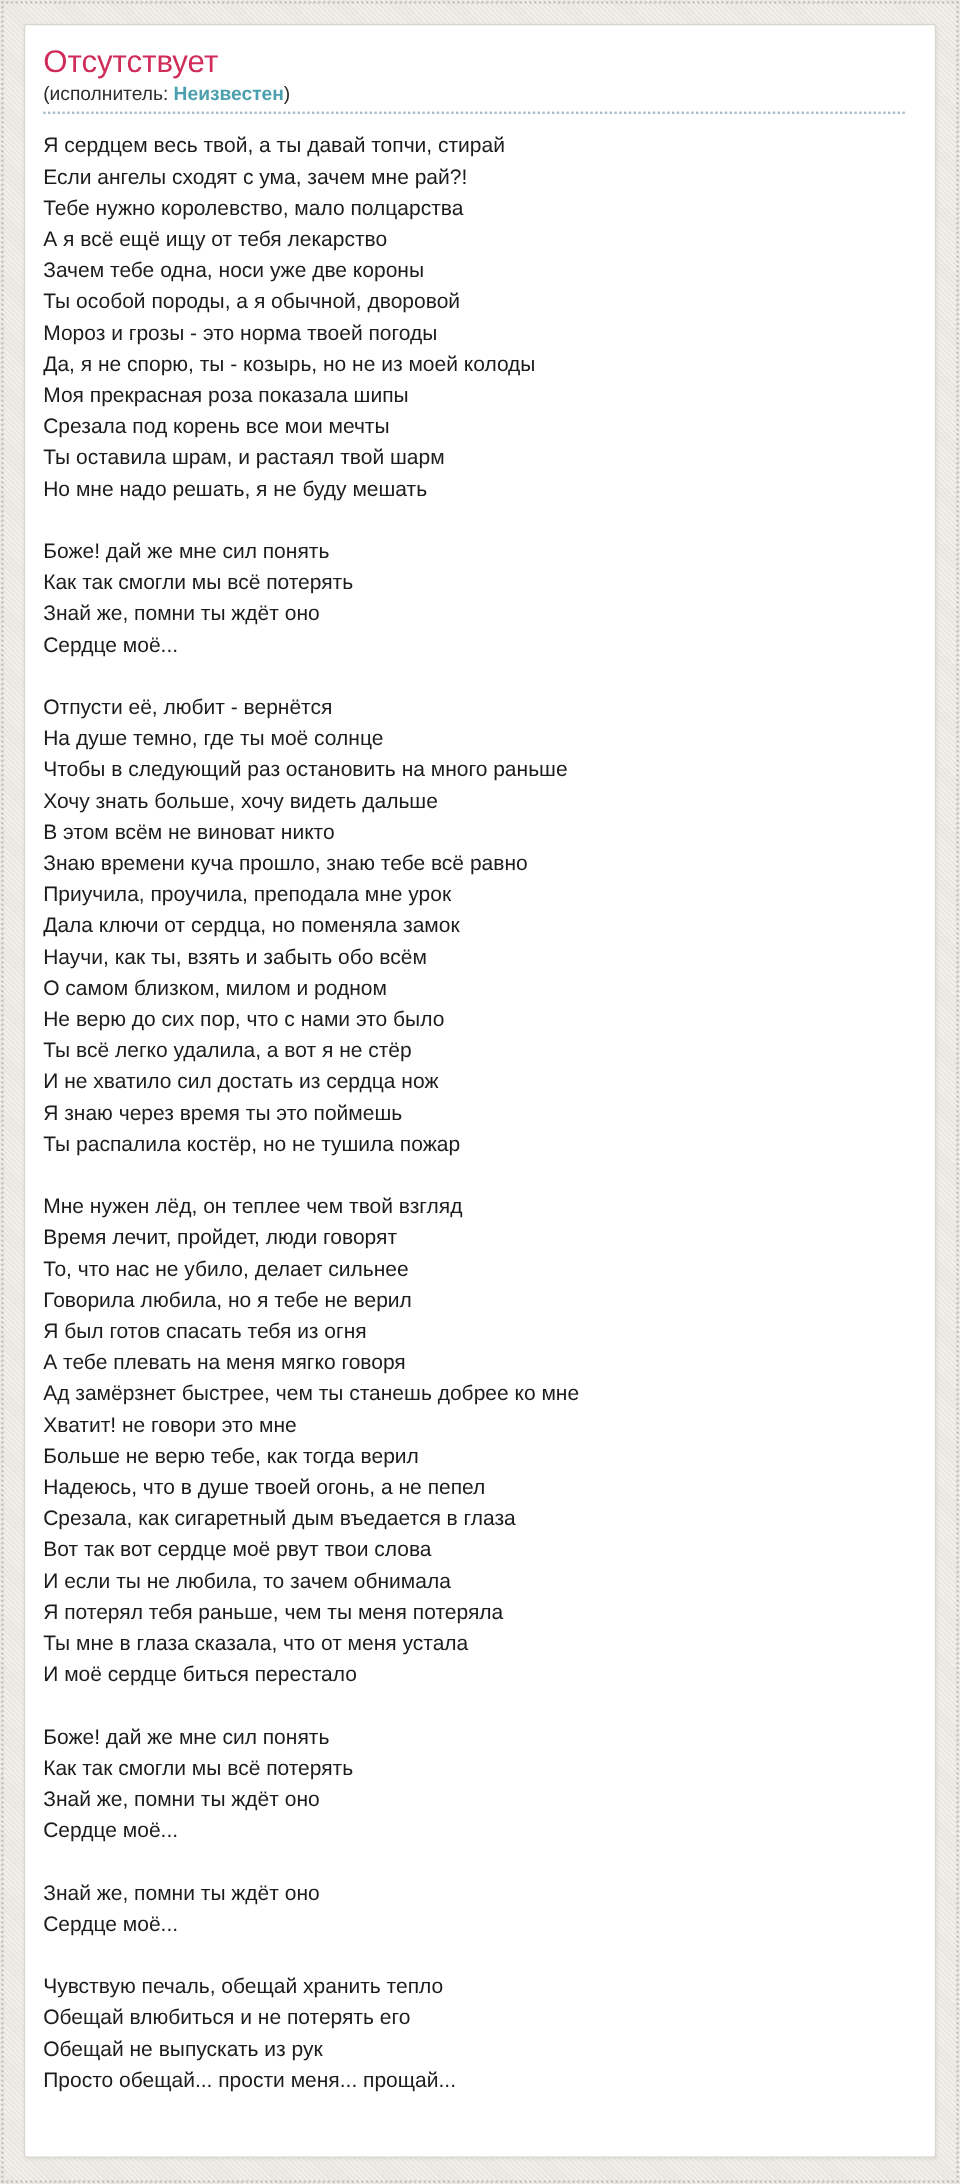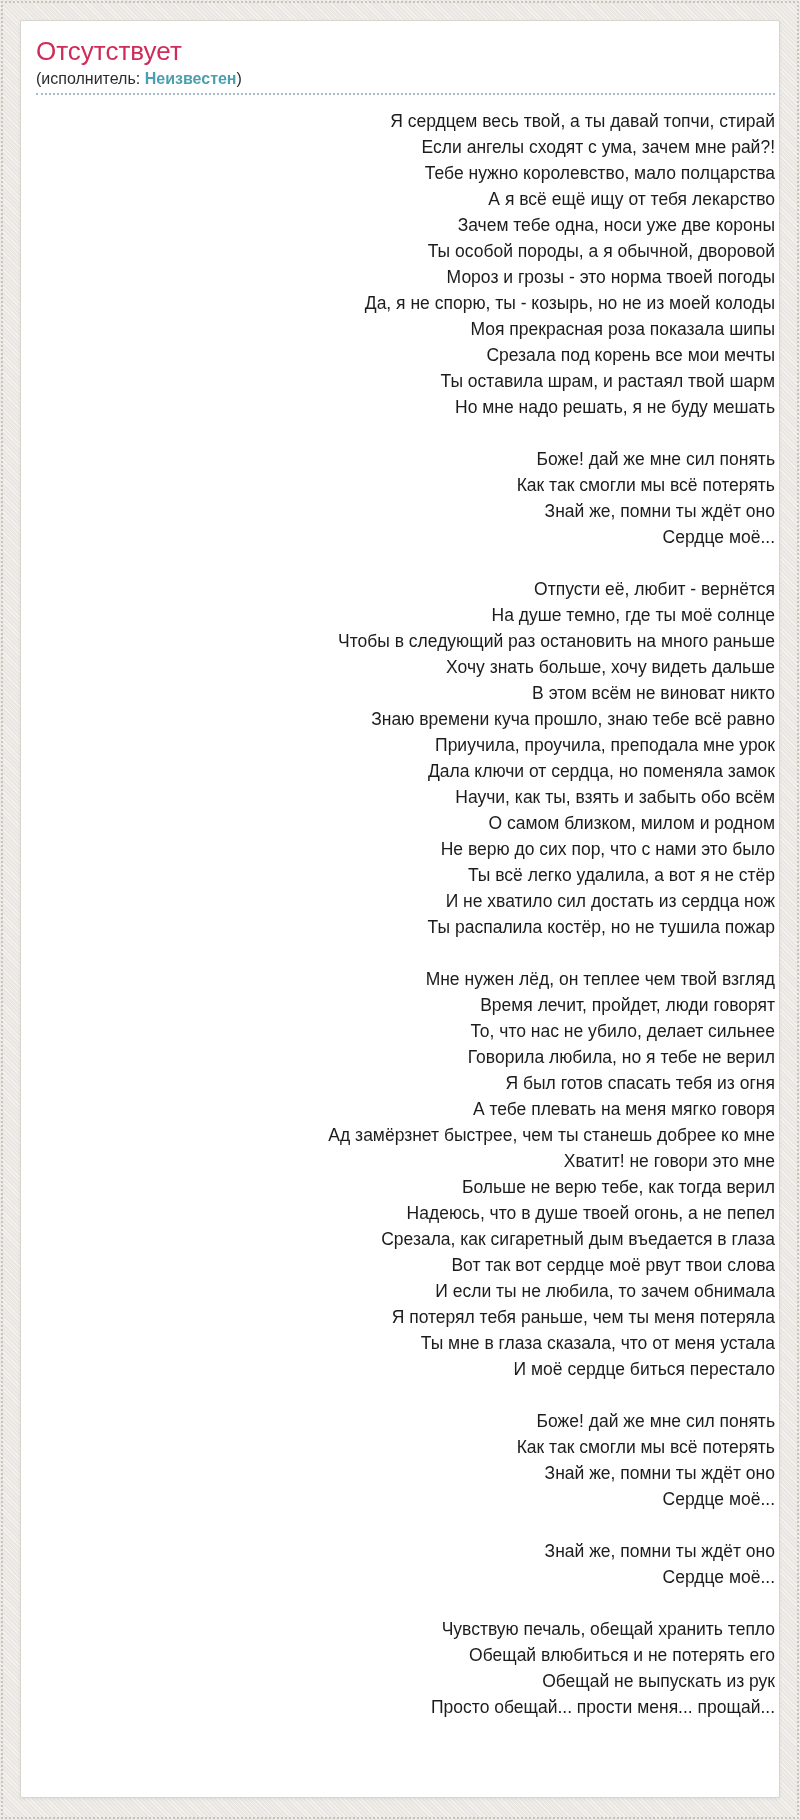--- a/index.html
+++ b/index.html
@@ -37,21 +37,21 @@
   .card {
     position: absolute;
     left: 20px;
     top: 20px;
     width: 760px;
     height: 1778px;
     background: var(--card-background);
     border: 1px solid #d9d5cf;
     border-radius: 2px;
     box-shadow: 0 1px 3px rgba(0,0,0,0.07);
-    padding: 15px 4px 0 15px;
+    padding: 15px 25px 0 15px;
   }
   h1.song-title {
     margin: 0 0 3px 0;
     font-size: 26px;
     line-height: 30px;
     font-weight: normal;
     color: var(--title);
     letter-spacing: 0;
   }
   .artist-line {
@@ -71,21 +71,21 @@
     border-bottom: 2px dotted var(--separator-dots);
   }
   .lyrics {
     margin-top: 13px;
     font-size: 17.5px;
     line-height: 26px;
     color: var(--lyrics-text);
   }
   .stanza { margin: 0 0 26px 0; }
   .stanza:last-child { margin-bottom: 16px; }
-  .line { white-space: nowrap; text-align: right; }
+  .line { white-space: nowrap; }
 </style>
 </head>
 <body>
 
 <div class="page-frame"></div>
 
 <div class="card">
   <h1 class="song-title">Отсутствует</h1>
 
   <div class="artist-line"><span>(исполнитель: </span><a href="#">Неизвестен</a><span>)</span></div>
@@ -120,20 +120,21 @@
         <div class="line">Хочу знать больше, хочу видеть дальше</div>
         <div class="line">В этом всём не виноват никто</div>
         <div class="line">Знаю времени куча прошло, знаю тебе всё равно</div>
         <div class="line">Приучила, проучила, преподала мне урок</div>
         <div class="line">Дала ключи от сердца, но поменяла замок</div>
         <div class="line">Научи, как ты, взять и забыть обо всём</div>
         <div class="line">О самом близком, милом и родном</div>
         <div class="line">Не верю до сих пор, что с нами это было</div>
         <div class="line">Ты всё легко удалила, а вот я не стёр</div>
         <div class="line">И не хватило сил достать из сердца нож</div>
+        <div class="line">Я знаю через время ты это поймешь</div>
         <div class="line">Ты распалила костёр, но не тушила пожар</div>
       </div>
       <div class="stanza">
         <div class="line">Мне нужен лёд, он теплее чем твой взгляд</div>
         <div class="line">Время лечит, пройдет, люди говорят</div>
         <div class="line">То, что нас не убило, делает сильнее</div>
         <div class="line">Говорила любила, но я тебе не верил</div>
         <div class="line">Я был готов спасать тебя из огня</div>
         <div class="line">А тебе плевать на меня мягко говоря</div>
         <div class="line">Ад замёрзнет быстрее, чем ты станешь добрее ко мне</div>

